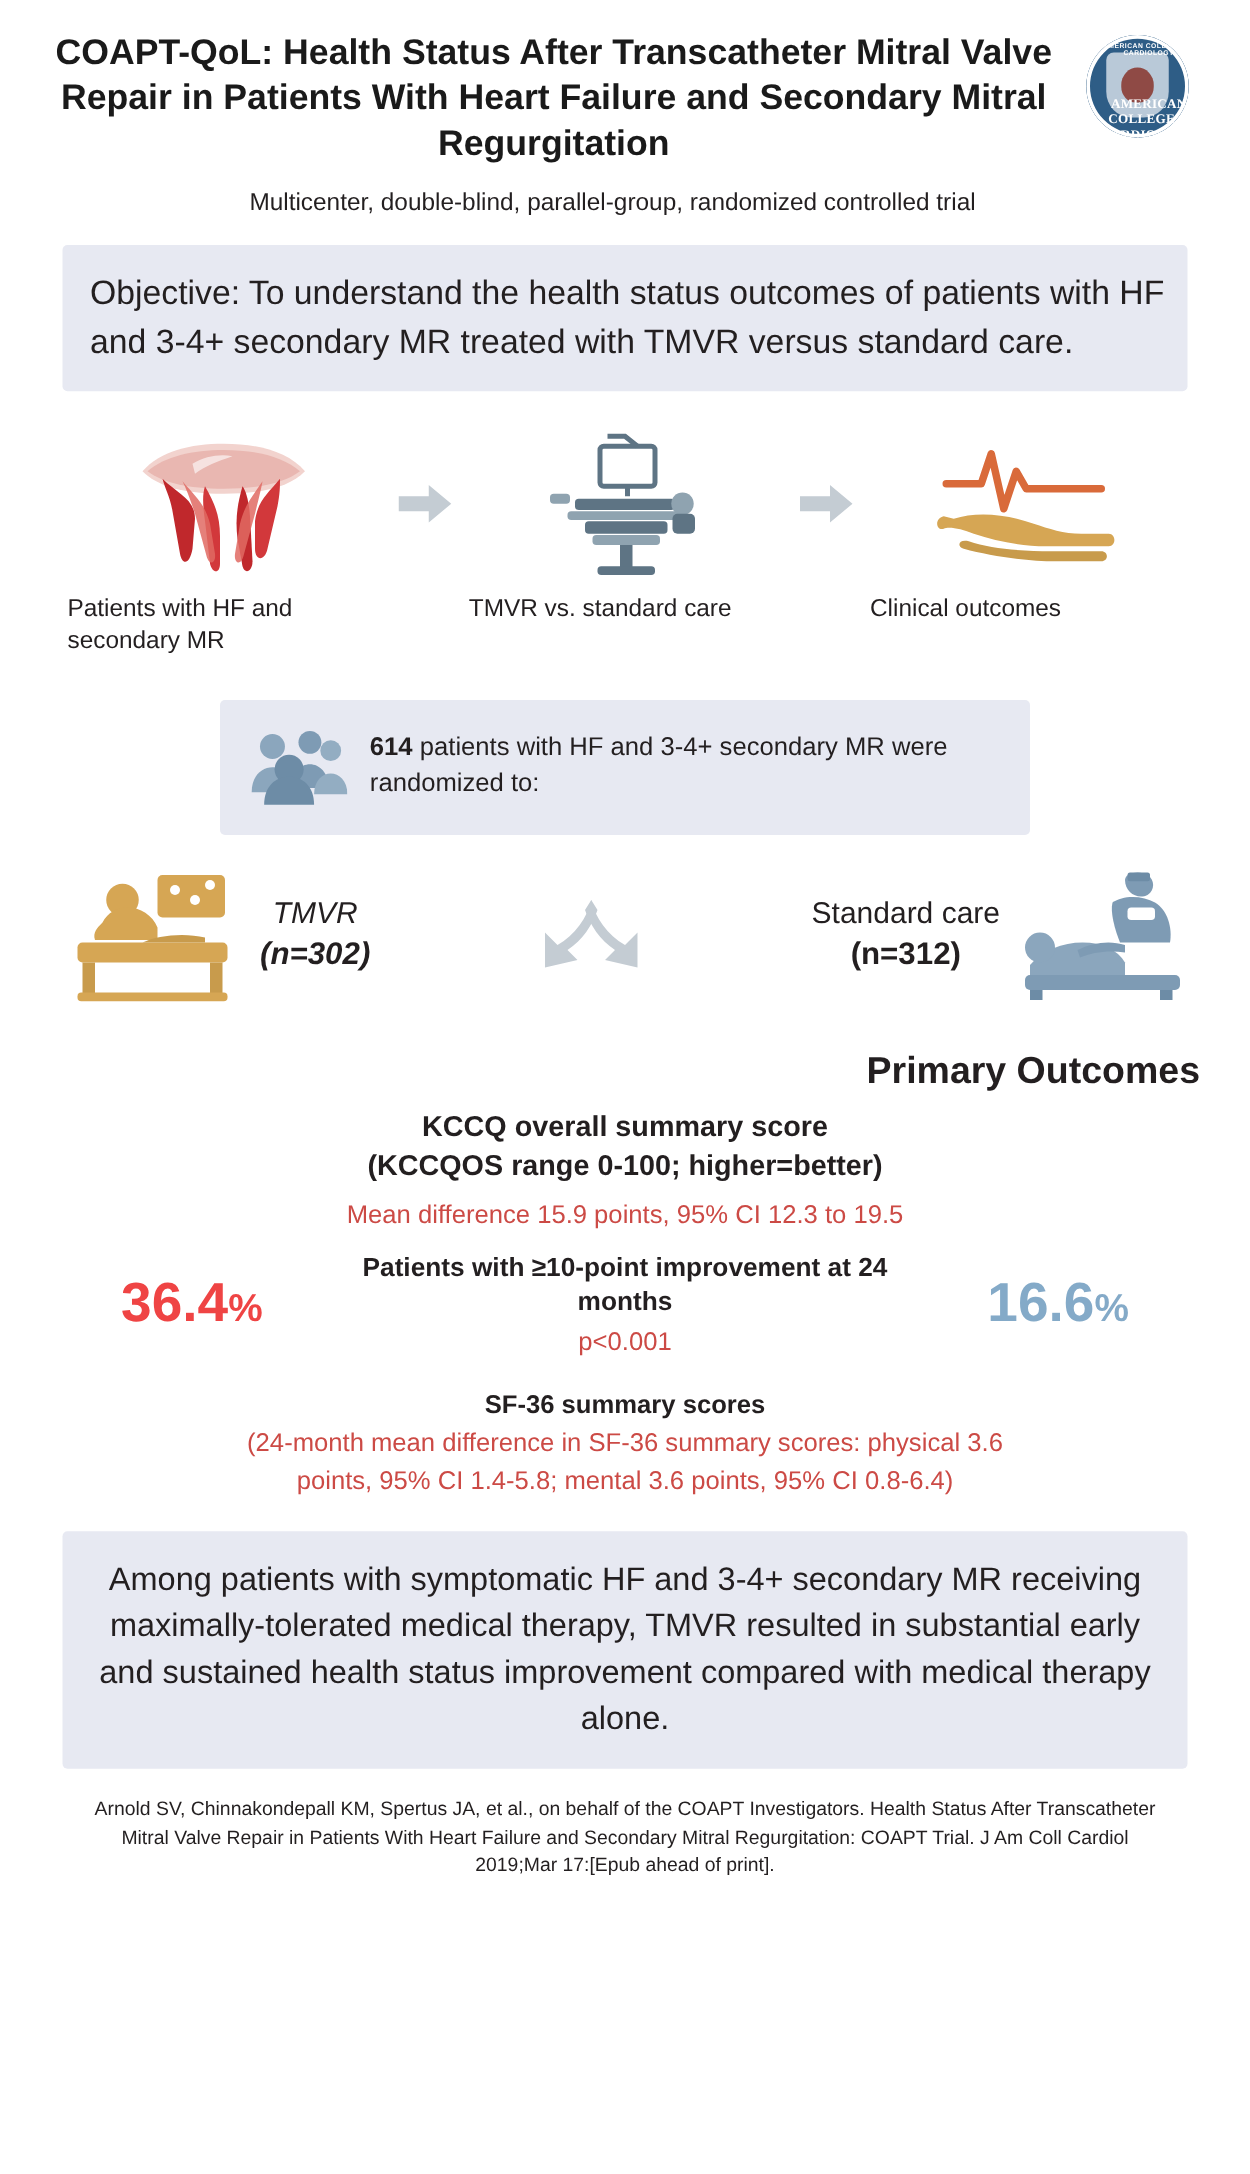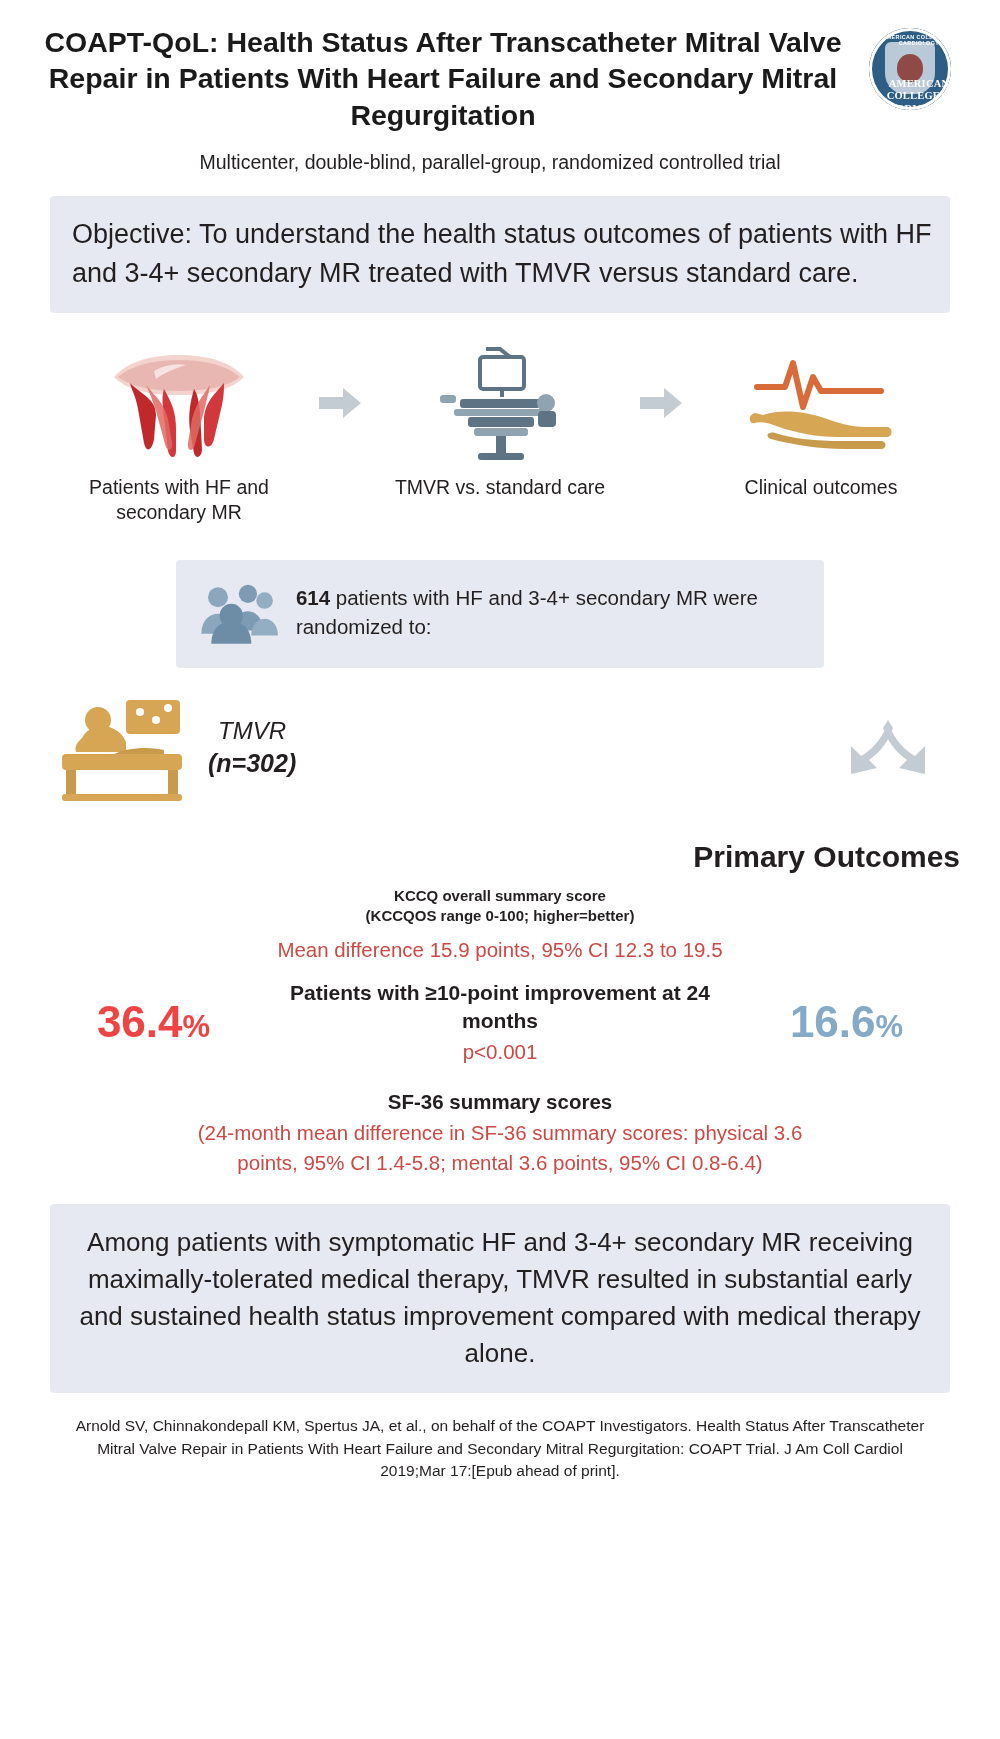--- a/index.html
+++ b/index.html
@@ -116,21 +116,20 @@
 
   
   .flow {
     display: flex;
     align-items: flex-start;
     justify-content: space-between;
     margin: 30px 14px 0 14px;
   }
   .flow-item {
     width: 250px;
-    text-align: center;
   }
   .flow-icon {
     height: 120px;
     display: flex;
     align-items: center;
     justify-content: center;
   }
   .flow-label {
     margin-top: 12px;
     font-size: 19.5px;
@@ -186,21 +185,21 @@
 
   
   .outcomes-title {
     text-align: right;
     font-size: 30px;
     font-weight: bold;
     margin-top: 38px;
   }
   .outcome-head {
     text-align: center;
-    font-size: 15px;
+    font-size: 23px;
     font-weight: bold;
     line-height: 1.35;
     margin-top: 12px;
   }
   .red {
     color: #cc4a45;
   }
   .outcome-red {
     text-align: center;
     font-size: 20.5px;
@@ -401,20 +400,38 @@
       </div>
     </div>
 
     <div class="split-arrow">
       <svg width="86" height="64" viewBox="0 0 86 64">
         <path d="M43 4 C40 18 30 32 16 40 L6 30 L6 58 L32 52 L24 44 C36 36 44 24 48 12 Z" fill="#c4ccd3"></path>
         <path d="M43 4 C46 18 56 32 70 40 L80 30 L80 58 L54 52 L62 44 C50 36 42 24 38 12 Z" fill="#c4ccd3"></path>
       </svg>
     </div>
 
+    <div style="display:flex;align-items:center;gap:16px;">
+      <div class="arm-label">
+        <div>Standard care</div>
+        <div class="n">(n=312)</div>
+      </div>
+      <svg width="132" height="104" viewBox="0 0 132 104">
+        <path d="M84 8 C84 2 96 0 102 4 C108 8 108 16 102 20 C94 24 84 18 84 8 Z" fill="#7e9bb4"></path>
+        <rect x="86" y="2" width="18" height="7" rx="2" fill="#6d8ca6"></rect>
+        <path d="M74 26 C82 20 98 20 108 26 C118 32 122 46 120 58 L80 58 C76 48 72 34 74 26 Z" fill="#7e9bb4"></path>
+        <rect x="86" y="30" width="22" height="10" rx="3" fill="#ffffff"></rect>
+        <path d="M8 76 C18 64 34 58 50 58 C66 58 78 64 84 74 L84 84 L8 84 Z" fill="#8ba6bd"></path>
+        <circle cx="16" cy="62" r="12" fill="#8ba6bd"></circle>
+        <path d="M46 64 C58 58 72 56 84 60 L84 66 C70 64 58 66 48 70 Z" fill="#7e9bb4"></path>
+        <rect x="4" y="84" width="124" height="12" rx="4" fill="#7e9bb4"></rect>
+        <rect x="8" y="96" width="10" height="8" fill="#6d8ca6"></rect>
+        <rect x="112" y="96" width="10" height="8" fill="#6d8ca6"></rect>
+      </svg>
+    </div>
   </div>
 
   <div class="outcomes-title">Primary Outcomes</div>
 
   <div class="outcome-head">
     <div>KCCQ overall summary score</div>
     <div>(KCCQOS range 0-100; higher=better)</div>
   </div>
   <div class="outcome-red red">Mean difference 15.9 points, 95% CI 12.3 to 19.5</div>
 

